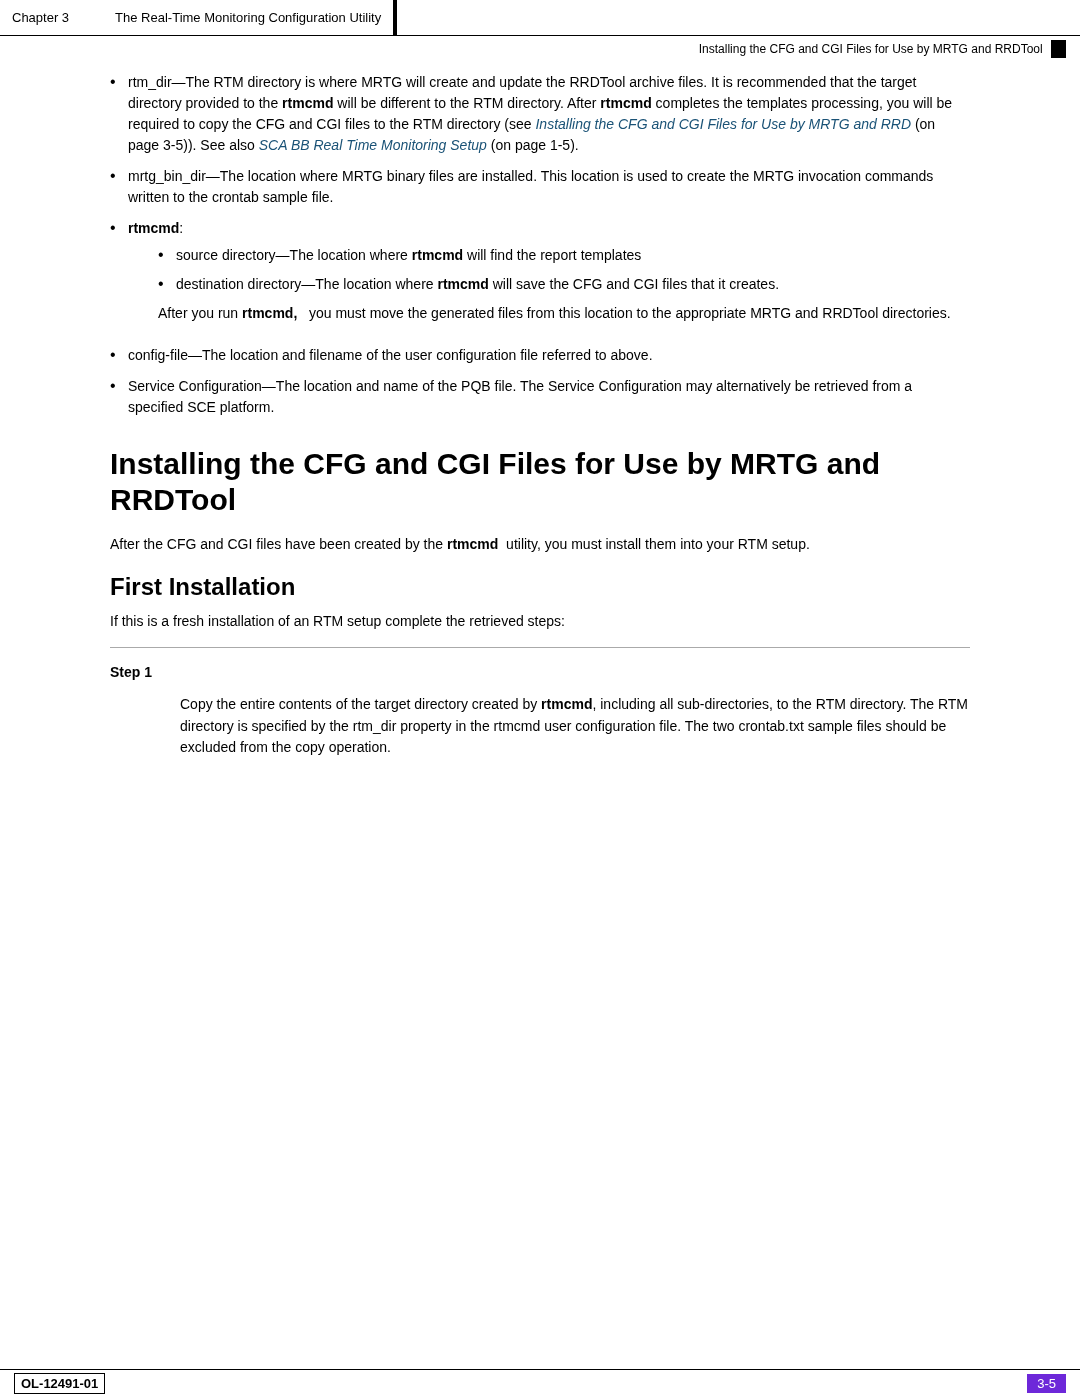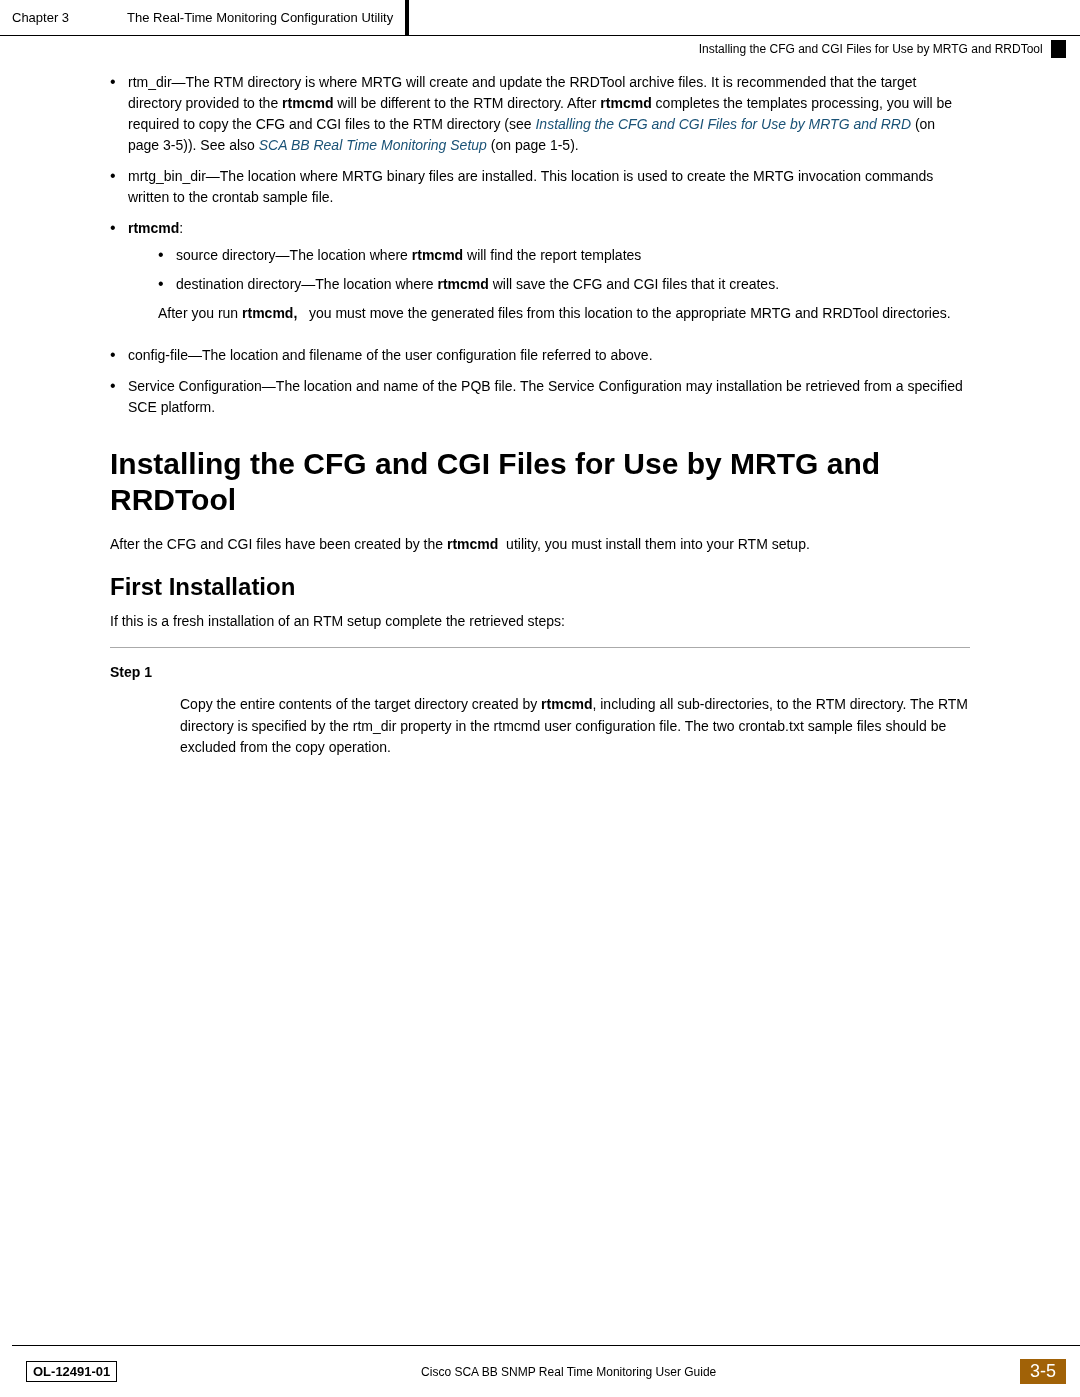--- a/index.html
+++ b/index.html
@@ -20,21 +20,21 @@
       border-bottom: 1px solid #000;
       height: 36px;
     }
     .header-chapter {
       display: flex;
       align-items: center;
       padding: 0 12px;
       border-right: 4px solid #000;
       font-size: 13px;
       white-space: nowrap;
-      gap: 20px;
+      gap: 8px;
     }
     .header-chapter-num {
       font-weight: normal;
       font-size: 13px;
     }
     .header-chapter-title {
       font-size: 13px;
       margin-left: 38px;
     }
 
@@ -153,45 +153,45 @@
     .step-content {
       flex: 1;
       line-height: 1.55;
       margin-top: 32px;
     }
 
     
     .page-footer {
       position: absolute;
       bottom: 0;
-      left: 12px;
+      left: 0;
       right: 0;
-      height: 52px;
+      height: 28px;
       border-top: 1px solid #000;
       display: flex;
       align-items: center;
       justify-content: space-between;
       padding: 12px 14px;
     }
     .footer-left {
       font-weight: bold;
       font-size: 13px;
       border: 1px solid #000;
       padding: 2px 6px;
     }
     .footer-center {
       font-size: 12px;
       flex: 1;
       text-align: center;
     }
     .footer-right {
-      background: #a16207;
+      background: #6d28d9;
       color: #fff;
       padding: 2px 10px;
-      font-size: 18px;
+      font-size: 13px;
     }
 
     .indent-block {
       margin-left: 30px;
       margin-bottom: 10px;
       line-height: 1.55;
     }
   </style>
 </head>
 <body>
@@ -257,21 +257,21 @@
   <ul class="bullet-list">
     <li>
       <span class="bullet-dot">•</span>
       <span class="bullet-text">
         config-file—The location and filename of the user configuration file referred to above.
       </span>
     </li>
     <li>
       <span class="bullet-dot">•</span>
       <span class="bullet-text">
-        Service Configuration—The location and name of the PQB file. The Service Configuration may installation be retrieved from a specified SCE platform.
+        Service Configuration—The location and name of the PQB file. The Service Configuration may alternatively be retrieved from a specified SCE platform.
       </span>
     </li>
   </ul>
 
   <h1 class="section-heading">Installing the CFG and CGI Files for Use by MRTG and RRDTool</h1>
 
   <p class="para">
     After the CFG and CGI files have been created by the <strong>rtmcmd</strong>&nbsp; utility, you must install them into your RTM setup.
   </p>
 
@@ -287,15 +287,14 @@
       <span class="step-content">
         Copy the entire contents of the target directory created by <strong>rtmcmd</strong>, including all sub-directories, to the RTM directory. The RTM directory is specified by the rtm_dir property in the rtmcmd user configuration file. The two crontab.txt sample files should be excluded from the copy operation.
       </span>
     </li>
   </ul>
 
 </div>
 
 <div class="page-footer">
   <span class="footer-left">OL-12491-01</span>
-  <span class="footer-center">Cisco SCA BB SNMP Real Time Monitoring User Guide</span>
   <span class="footer-right">3-5</span>
 </div>
 
 </body></html>

